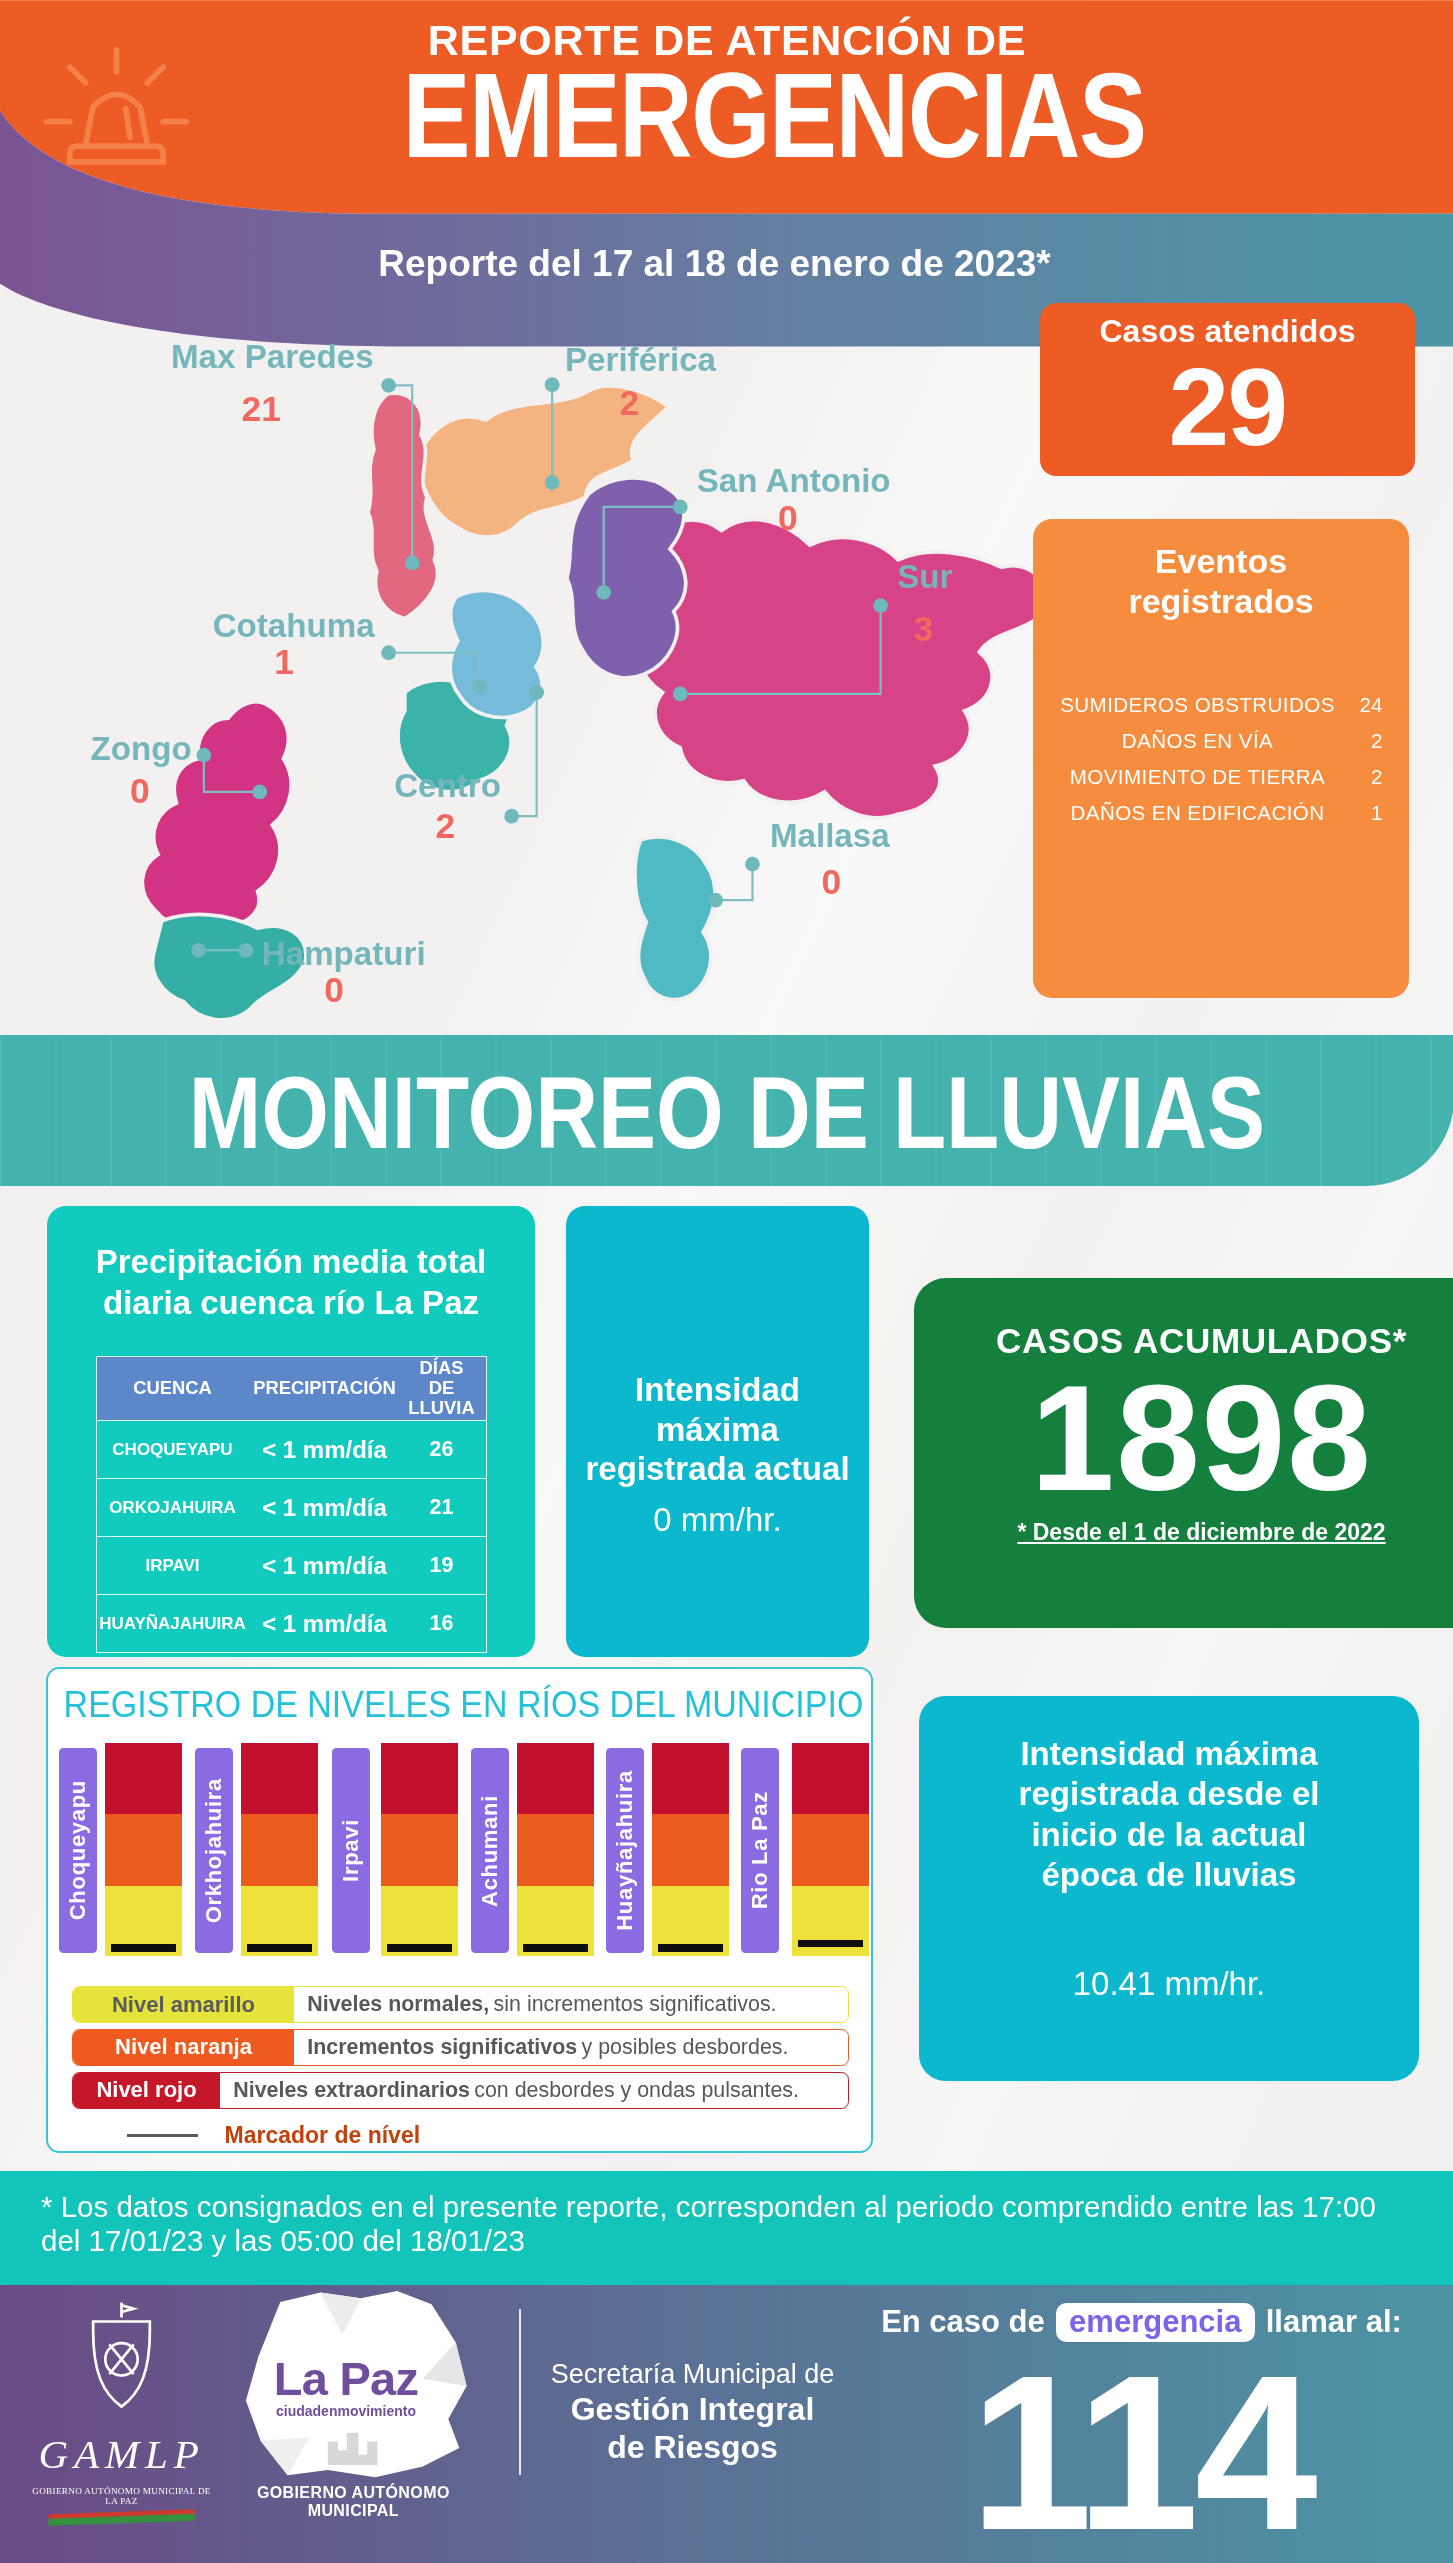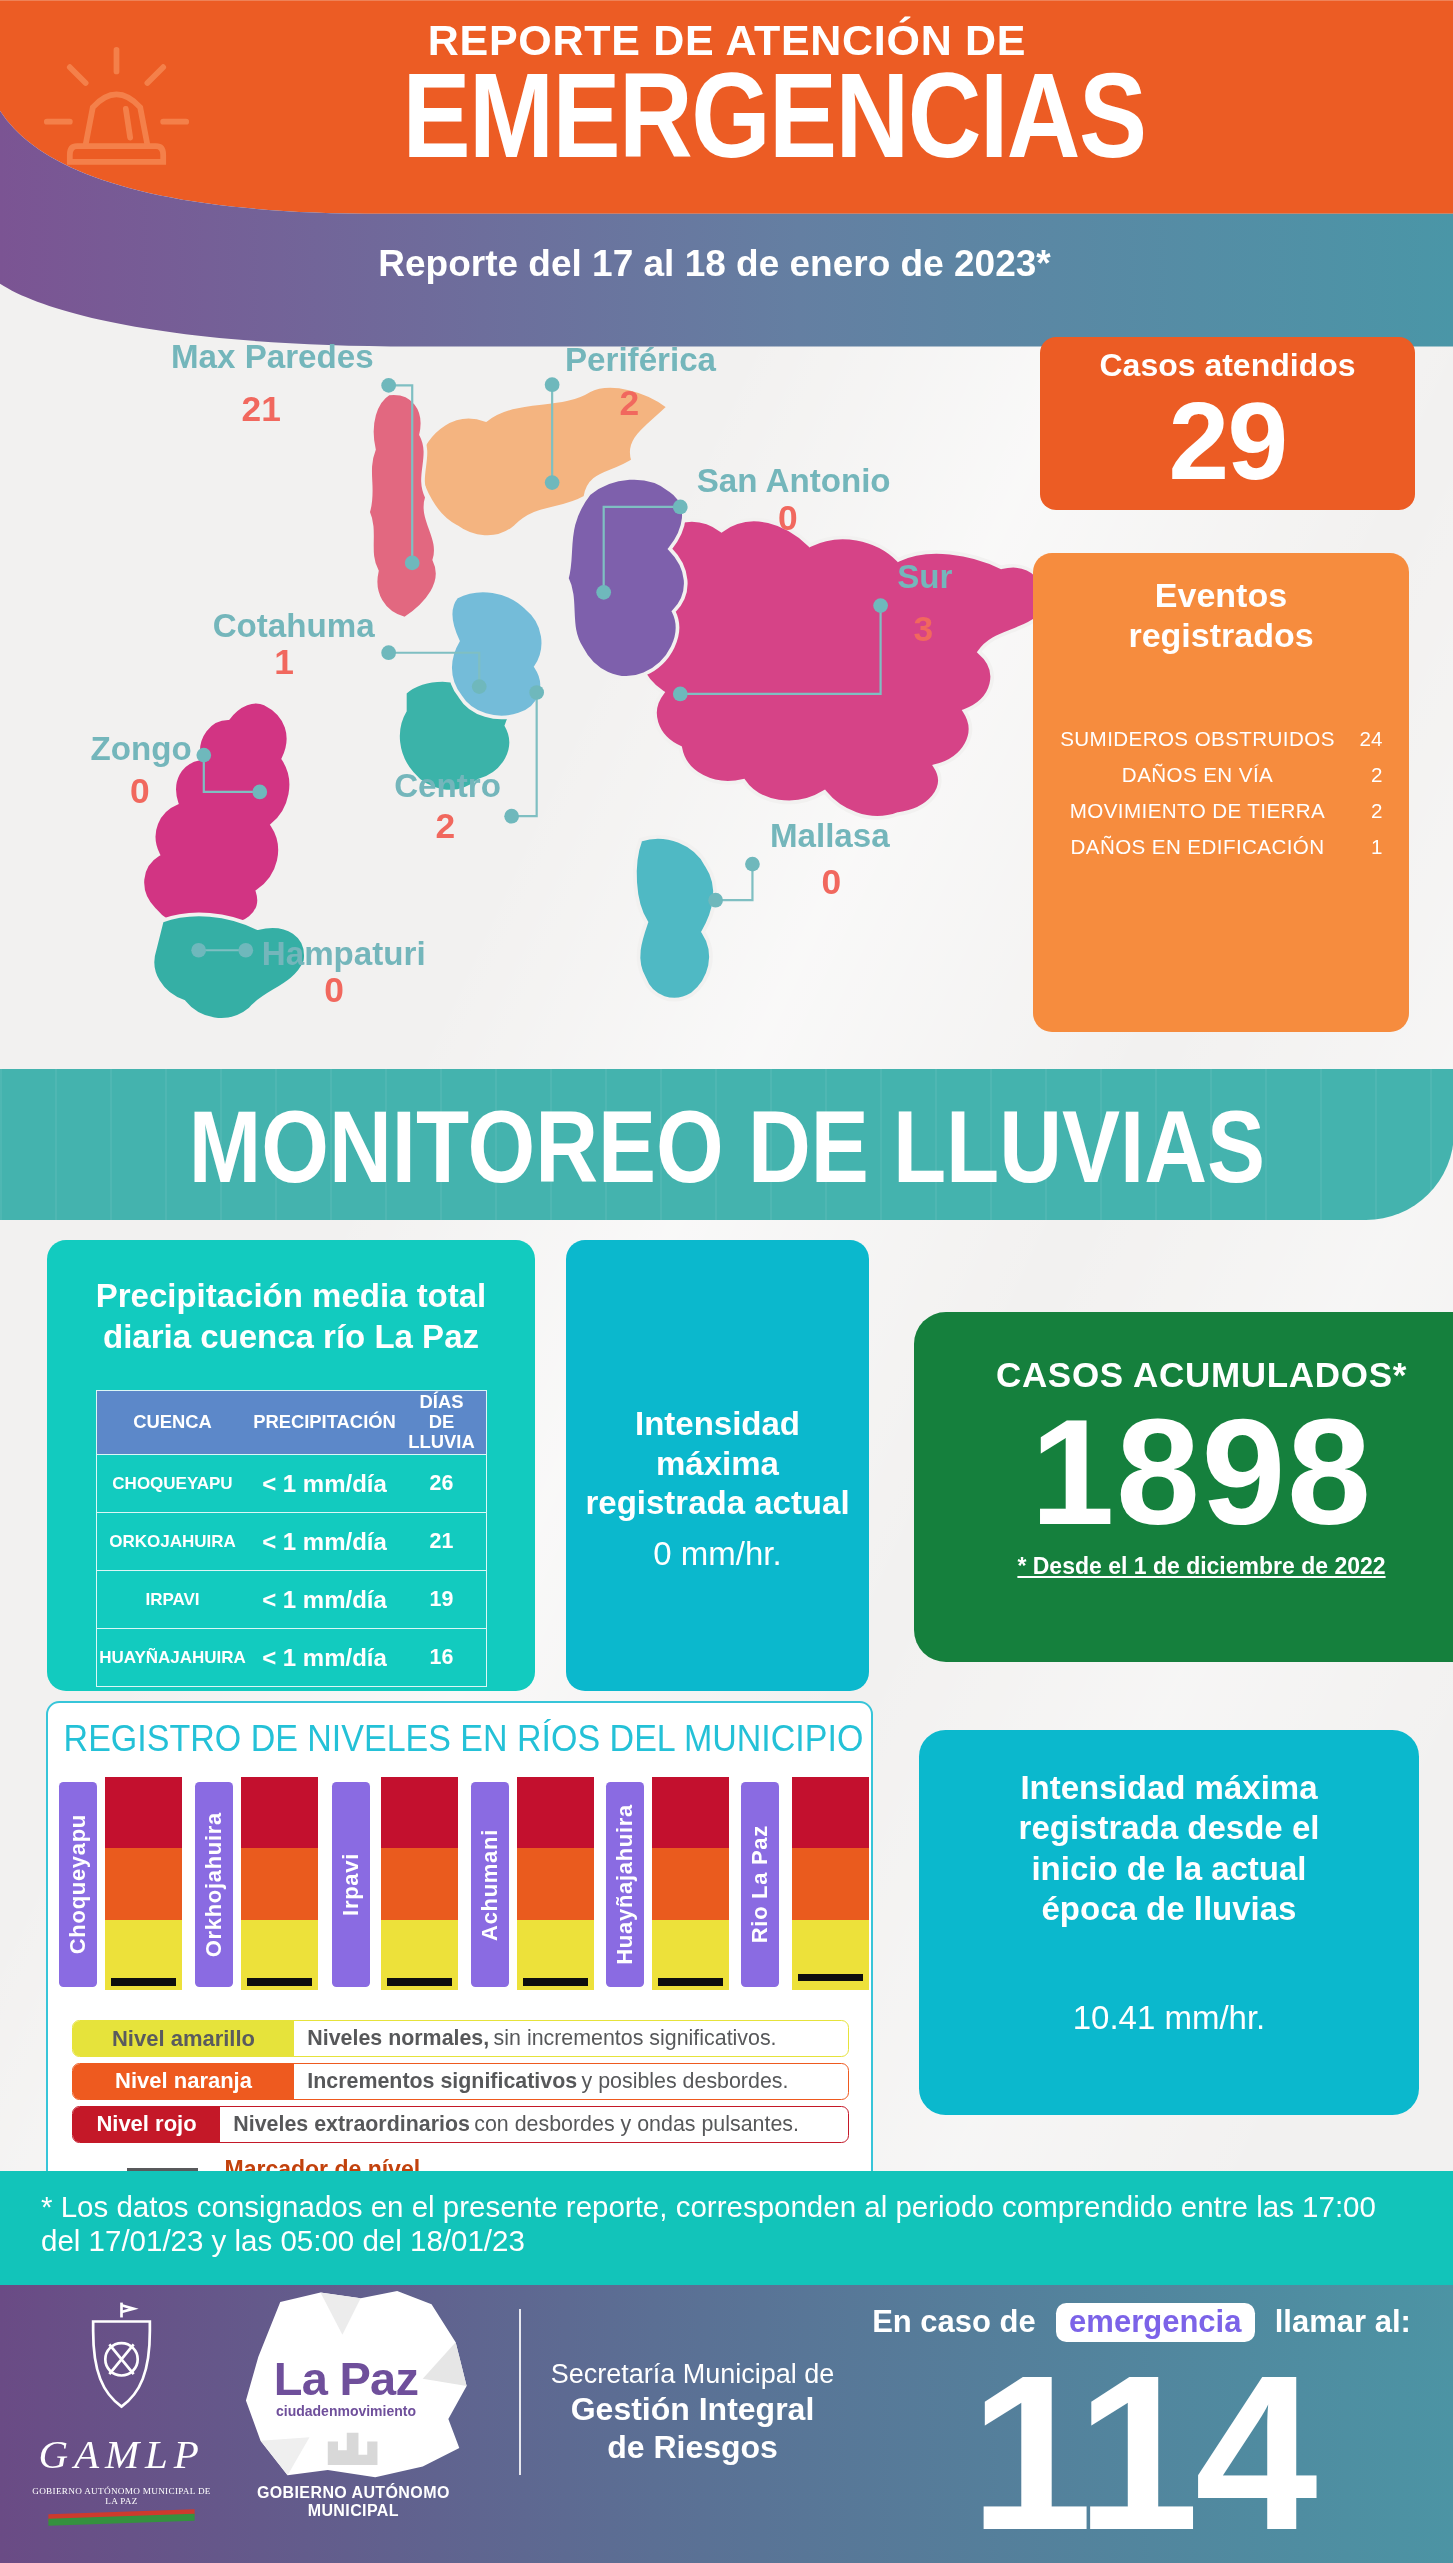--- a/index.html
+++ b/index.html
@@ -5,21 +5,21 @@
   html,body{margin:0;padding:0;}
   body{
     position:relative; width:1454px; height:2563px; overflow:hidden;
     background:#F2F1F0;
     font-family:"Liberation Sans","DejaVu Sans",sans-serif;
   }
   .sheen{position:absolute;inset:0;pointer-events:none;
     background:linear-gradient(115deg,transparent 34%,rgba(255,255,255,.55) 47%,transparent 62%),
                linear-gradient(115deg,transparent 62%,rgba(255,255,255,.35) 74%,transparent 86%);}
   .abs{position:absolute;}
-  .ctr{text-align:center;margin-top:34px;}
+  .ctr{text-align:center;}
   .w{color:#fff;}
   .cond{display:inline-block;transform:scaleY(1.18);transform-origin:center;}
 
   
   #header-svg{position:absolute;top:0;left:0;}
   .kicker{position:absolute;top:16px;left:0;width:1454px;text-align:center;
     font-size:43px;font-weight:bold;color:#fff;letter-spacing:0.7px;}
   .big-title{position:absolute;top:65px;left:0;width:1454px;text-align:center;
     font-size:102px;font-weight:bold;color:#fff;letter-spacing:-1.5px;line-height:1;padding-left:47px;}
   .subtitle{position:absolute;top:243px;left:0;width:1429px;text-align:center;
@@ -109,21 +109,21 @@
   .lapaz .name{position:absolute;top:60px;left:0;width:236px;text-align:center;
     font-size:47px;font-weight:bold;color:#6F4F9B;letter-spacing:-0.7px;}
   .lapaz .tag{position:absolute;top:112px;left:0;width:236px;text-align:center;
     font-size:14px;font-weight:bold;color:#6F4F9B;letter-spacing:0;}
   .lapaz .cap{position:absolute;top:193px;left:-14.7px;width:280px;font-size:16px;font-weight:bold;color:#fff;letter-spacing:0.4px;}
   .divider{position:absolute;left:519px;top:23.6px;width:1.5px;height:166px;background:rgba(255,255,255,.85);}
   .secretaria{position:absolute;left:534px;top:74px;width:317px;color:#fff;text-align:center;line-height:1.18;}
   .secretaria .l1{font-size:27px;}
   .secretaria .l2,.secretaria .l3{font-size:32px;font-weight:bold;}
   .emline{position:absolute;left:869px;top:17.7px;width:545px;display:flex;justify-content:center;align-items:center;
-    gap:20px;font-size:31px;font-weight:bold;color:#fff;}
+    gap:11px;font-size:31px;font-weight:bold;color:#fff;}
   .empill{background:#fff;color:#7C63E8;border-radius:10.3px;padding:1.5px 13.3px;}
   .phone{position:absolute;left:869px;top:52px;width:545px;text-align:center;
     font-size:221px;font-weight:bold;color:#fff;letter-spacing:-4.4px;line-height:1.05;}
 </style>
 </head>
 <body>
 
 <div class="sheen"></div>
 
 <svg id="header-svg" width="1454" height="354" viewBox="0 0 1974 480">

